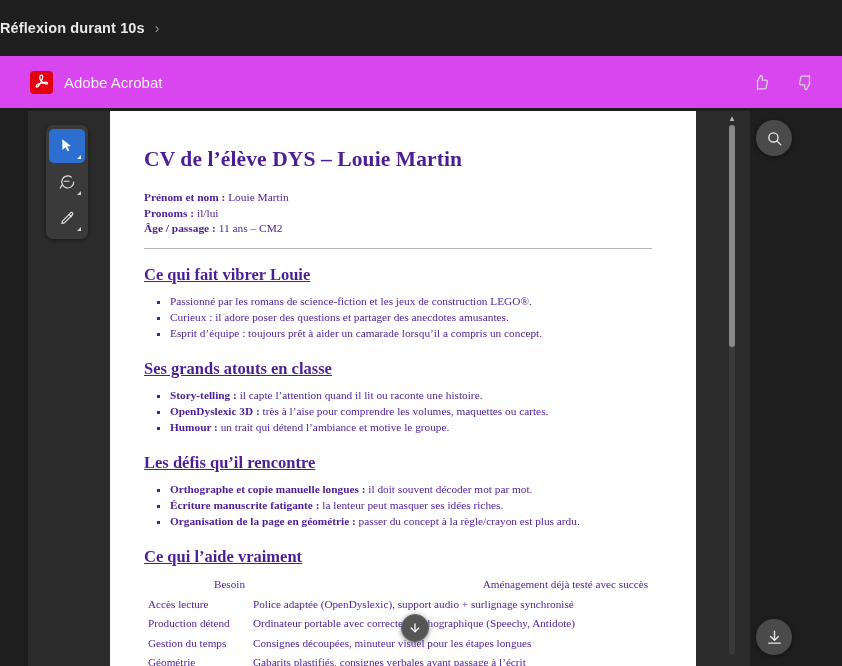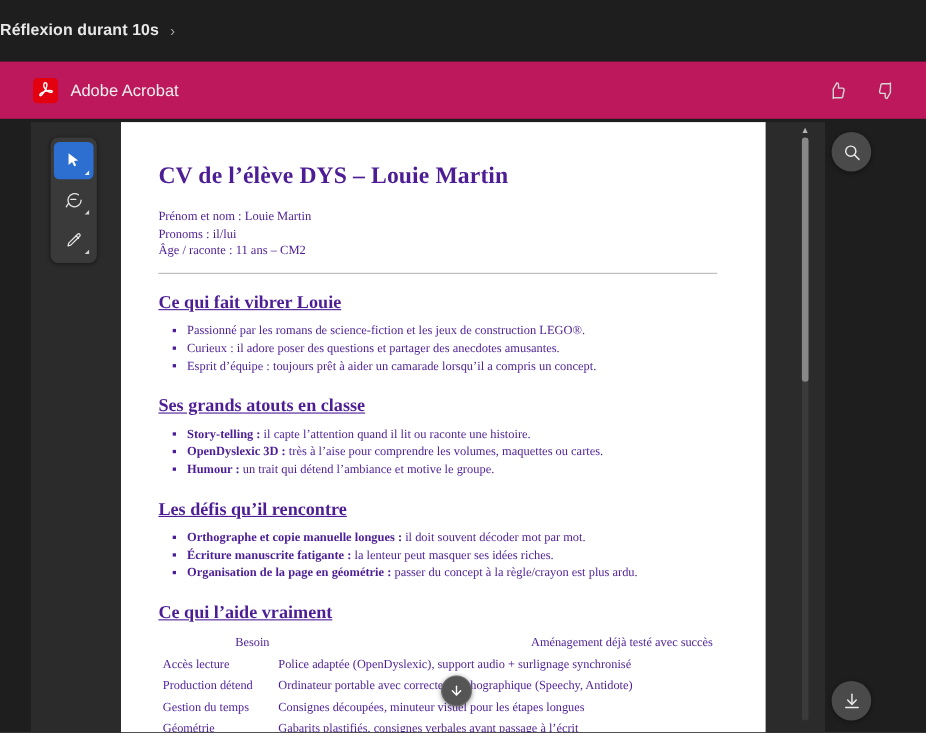--- a/index.html
+++ b/index.html
@@ -39,21 +39,21 @@
   }
 
   
   .app-header {
     position: absolute;
     left: 0; top: 56px;
     width: 842px; height: 52px;
     display: flex;
     align-items: center;
     padding: 0 26px 0 30px;
-    background: #be185d;
+    background: #d946ef;
   }
   .app-id {
     display: flex;
     align-items: center;
     gap: 11px;
   }
   .acrobat-icon {
     width: 23px; height: 23px;
     position: relative;
   }
@@ -141,21 +141,21 @@
   .doc-title {
     font-size: 21.5px;
     font-weight: bold;
     margin: 10px 0 18px 0;
     letter-spacing: .1px;
   }
   .meta-line {
     font-size: 11.4px;
     line-height: 15.5px;
   }
-  .meta-line b { font-weight: normal; }
+  .meta-line b { font-weight: bold; }
   .rule {
     border: 0;
     border-top: 1px solid #b9b9b9;
     margin: 11px 0 16px 0;
   }
   .h2 {
     font-size: 16.5px;
     font-weight: bold;
     margin: 0 0 9px 0;
     text-decoration: underline;
@@ -319,21 +319,21 @@
       <div class="meta-block">
         <div class="meta-line">
           <b>Prénom et nom :</b>
           <span>Louie Martin</span>
         </div>
         <div class="meta-line">
           <b>Pronoms :</b>
           <span>il/lui</span>
         </div>
         <div class="meta-line">
-          <b>Âge / raconte :</b>
+          <b>Âge / passage :</b>
           <span>11 ans – CM2</span>
         </div>
       </div>
 
       <hr class="rule">
 
       <div class="section">
         <div class="h2">Ce qui fait vibrer Louie</div>
         <ul class="bullets">
           <li><b></b><span>Passionné par les romans de science-fiction et les jeux de construction LEGO®.</span></li>

